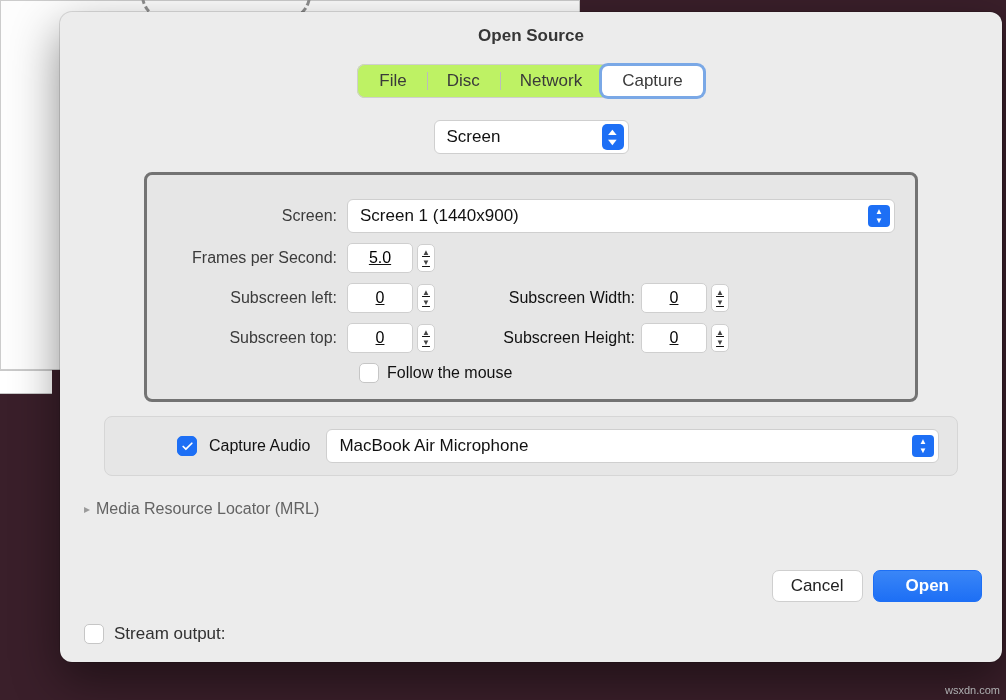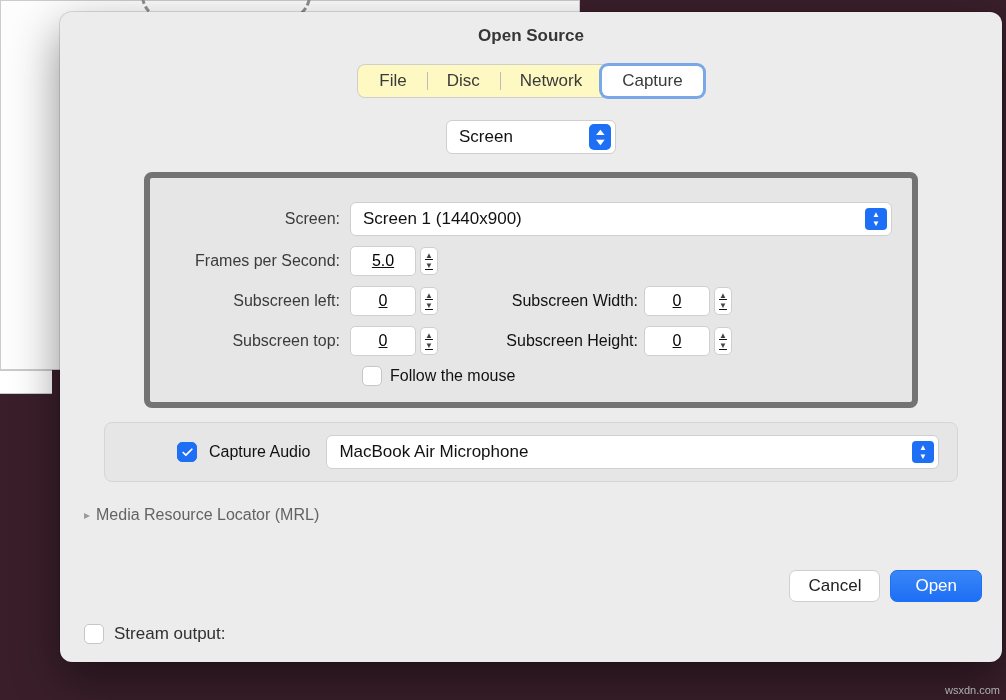--- a/index.html
+++ b/index.html
@@ -28,21 +28,21 @@
   .dialog {
     position:absolute; left:60px; top:12px; width:942px; height:650px;
     background:#ececec;
     border-radius:12px;
     box-shadow: 0 18px 48px rgba(0,0,0,.45), 0 0 0 1px rgba(0,0,0,.12);
     display:flex; flex-direction:column;
   }
   .dialog-title { text-align:center; font-weight:600; font-size:17px; padding:14px 0 18px; color:#363636;}
   .tabbar { display:flex; justify-content:center; margin-bottom:22px; }
   .tabseg {
-    display:flex; background:#fef9c3; border-radius:8px; padding:2px;
+    display:flex; background:#bef264; border-radius:8px; padding:2px;
     box-shadow: inset 0 0 0 1px #cfcfcf;
   }
   .tab {
     padding:5px 20px; color:#3a3a3a; font-size:17px; border-radius:6px;
     cursor:default; position:relative;
   }
   .tab.sep::after{content:""; position:absolute; right:-1px; top:6px; bottom:6px; width:1px; background:#bcbcbc;}
   .tab.active {
     background:#ffffff;
     box-shadow: 0 0 0 3px #7aa8e6, 0 1px 2px rgba(0,0,0,.1);
@@ -63,21 +63,21 @@
   .updn-blue .chev:first-child{}
   .updn-blue-single {
     width:22px; height:22px; border-radius:4px; background:#1d6ff5;
     display:flex; flex-direction:column; align-items:center; justify-content:center;
     color:#fff; font-size:8px; line-height:8px; gap:1px; flex-shrink:0;
   }
 
   .center-row { display:flex; justify-content:center; margin-bottom:18px;}
 
   .form-group {
-    background:#e6e6e6; border:6px solid #737373; border-radius:8px;
+    background:#e6e6e6; border:3px solid #737373; border-radius:8px;
     margin:0 84px; padding:14px 20px 16px;
   }
   .row { display:flex; align-items:center; margin:10px 0;}
   .lbl { width:180px; text-align:right; padding-right:10px; color:#3b3b3b;}
   .mac-select.wide { flex:1; }
   .numbox { display:flex; align-items:center; gap:4px;text-decoration:underline;}
   .numinput{
     width:66px; height:30px; border:1px solid #cfcfcf; border-radius:5px;
     background:#fff; text-align:center; font-size:16px; padding:0;
   }
@@ -100,21 +100,21 @@
 
   .bottom { position:absolute; left:24px; right:20px; bottom:18px; display:flex; align-items:center;}
   .stream { display:flex; align-items:center; gap:10px; color:#313131; font-size:17px;}
   .spacer{flex:1;}
   .btn {
     height:32px; padding:0 18px; border-radius:7px; font-size:17px;
     border:1px solid #cfcfcf; background:#ffffff; color:#222; display:flex; align-items:center;
     margin-left:10px;
   }
   .btn.primary{
-    border-color:#1d6ff5; background:linear-gradient(#3a86f7,#1d6ff5); color:#fff; padding:0 24px; font-weight:400;
+    border-color:#1d6ff5; background:linear-gradient(#3a86f7,#1d6ff5); color:#fff; padding:0 32px; font-weight:700;
   }
   .btn.disabled{ color:#bdbdbd; border-color:#dcdcdc;}
 </style>
 </head>
 <body>
 
 <div class="bg-window">
   <div class="spacer-ring"></div>
 </div>
 <div class="bg-divider"></div>
@@ -125,21 +125,21 @@
   <div class="tabbar">
     <div class="tabseg">
       <div class="tab sep">File</div>
       <div class="tab sep">Disc</div>
       <div class="tab sep">Network</div>
       <div class="tab active">Capture</div>
     </div>
   </div>
 
   <div class="center-row">
-    <div class="mac-select" style="width:170px">
+    <div class="mac-select" style="width:195px">
       <span style="flex:1">Screen</span>
       <span class="updn-blue">
           <span class="chev">▲</span>
           <span class="chev">▼</span>
         </span>
     </div>
   </div>
 
   <div class="form-group">
     <div class="row">

